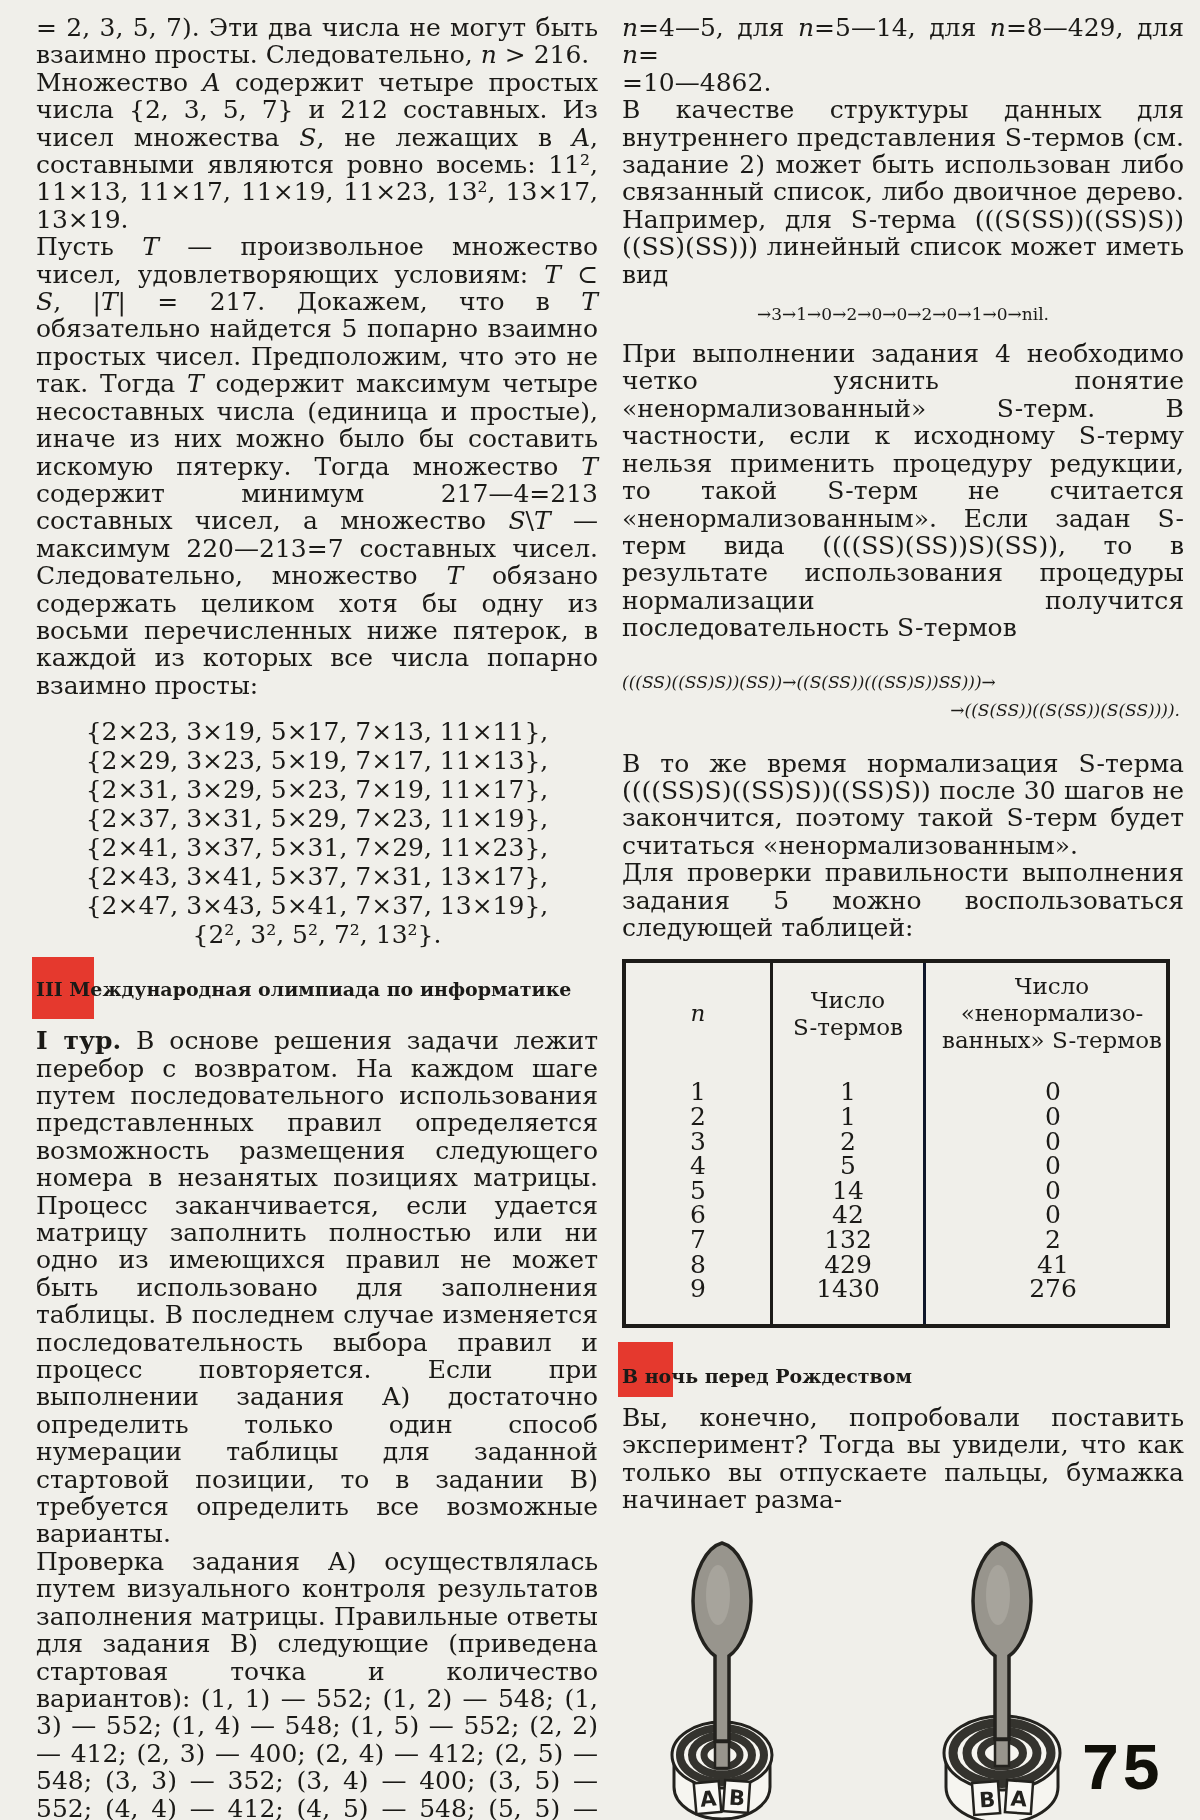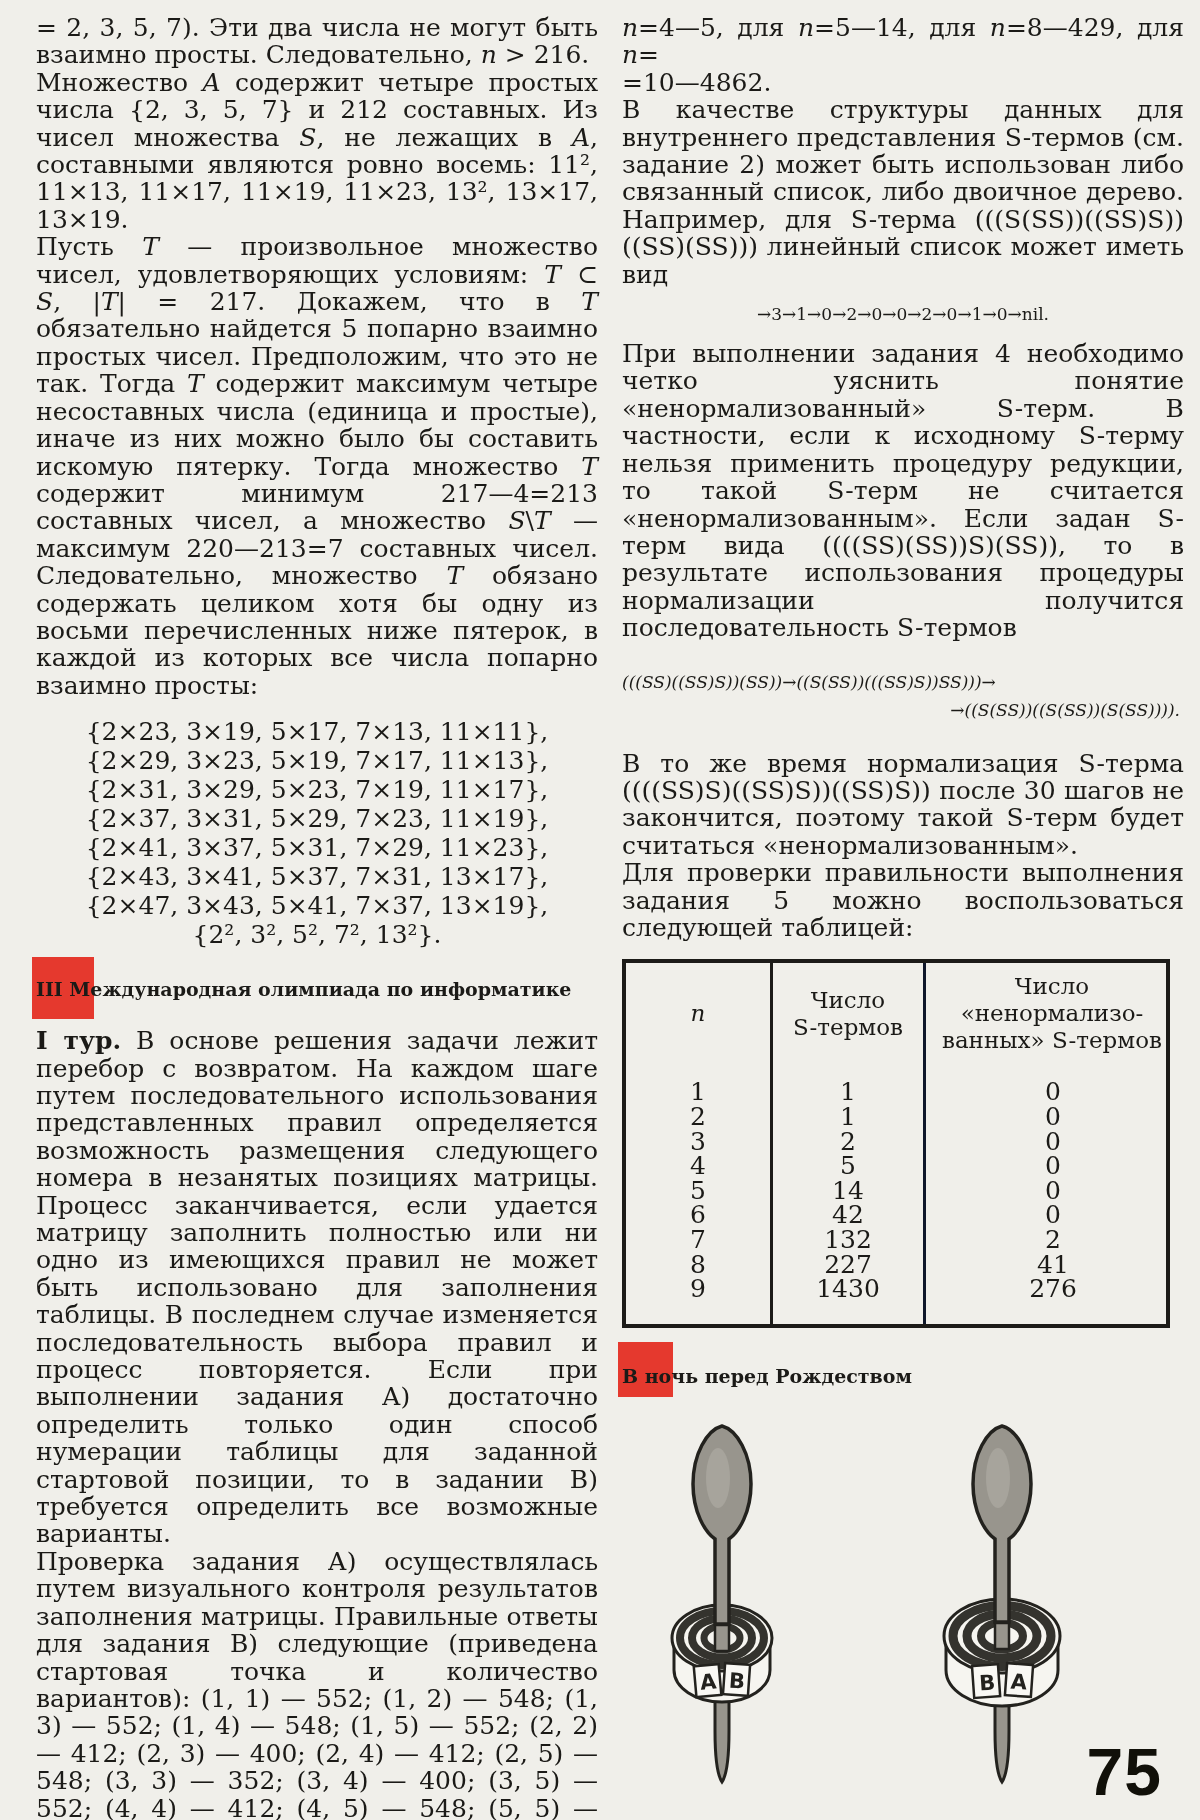--- a/index.html
+++ b/index.html
@@ -85,21 +85,21 @@
     line-height:24.6px;
     padding:0;
   }
   .s-table tbody tr.first td{padding-top:16px;}
   .s-table tbody tr.last td{padding-bottom:22px;}
   .figure-wrap{margin-top:14px;}
   .page-number{
     position:absolute;
     top:1734px;
     right:38px;
-    font-family:Liberation Sans, sans-serif;
+    font-family:Liberation Mono, monospace;
     font-weight:bold;
     font-size:66px;
     color:#111009;
     letter-spacing:1px;
     margin-left:12px;
   }
 </style>
 </head>
 <body>
 
@@ -186,36 +186,37 @@
           <td class="c2">42</td>
           <td class="c3">0</td>
         </tr>
         <tr>
           <td>7</td>
           <td class="c2">132</td>
           <td class="c3">2</td>
         </tr>
         <tr>
           <td>8</td>
-          <td class="c2">227</td>
+          <td class="c2">429</td>
           <td class="c3">41</td>
         </tr>
         <tr class="last">
           <td>9</td>
           <td class="c2">1430</td>
           <td class="c3">276</td>
         </tr>
       </tbody>
     </table>
 
     <div class="section-head small">
       <span class="red-sq"></span>
       <span class="head-text">В ночь перед Рождеством</span>
     </div>
 
+    <p class="body-par">Вы, конечно, попробовали поставить эксперимент? Тогда вы увидели, что как только вы отпускаете пальцы, бумажка начинает разма-</p>
 
     <div class="figure-wrap">
       <svg width="562" height="380" viewBox="0 0 562 380">
 
         <g transform="translate(100,228)">
           <path d="M-7,34 L-7,93 C-7,120 -4,138 0,144 C4,138 7,120 7,93 L7,34 Z" fill="#98958d" stroke="#23221e" stroke-width="3"></path>
           <path d="M-48,-6 L-48,32 A48,32 0 0 0 48,32 L48,-6" fill="#f6f5f0" stroke="#23221e" stroke-width="3"></path>
           <ellipse cx="0" cy="0" rx="50" ry="33" fill="#f6f5f0" stroke="#23221e" stroke-width="3"></ellipse>
           <ellipse cx="0" cy="0" rx="42" ry="27" fill="none" stroke="#34332e" stroke-width="8"></ellipse>
           <ellipse cx="0" cy="0" rx="30" ry="19.5" fill="none" stroke="#34332e" stroke-width="8"></ellipse>

